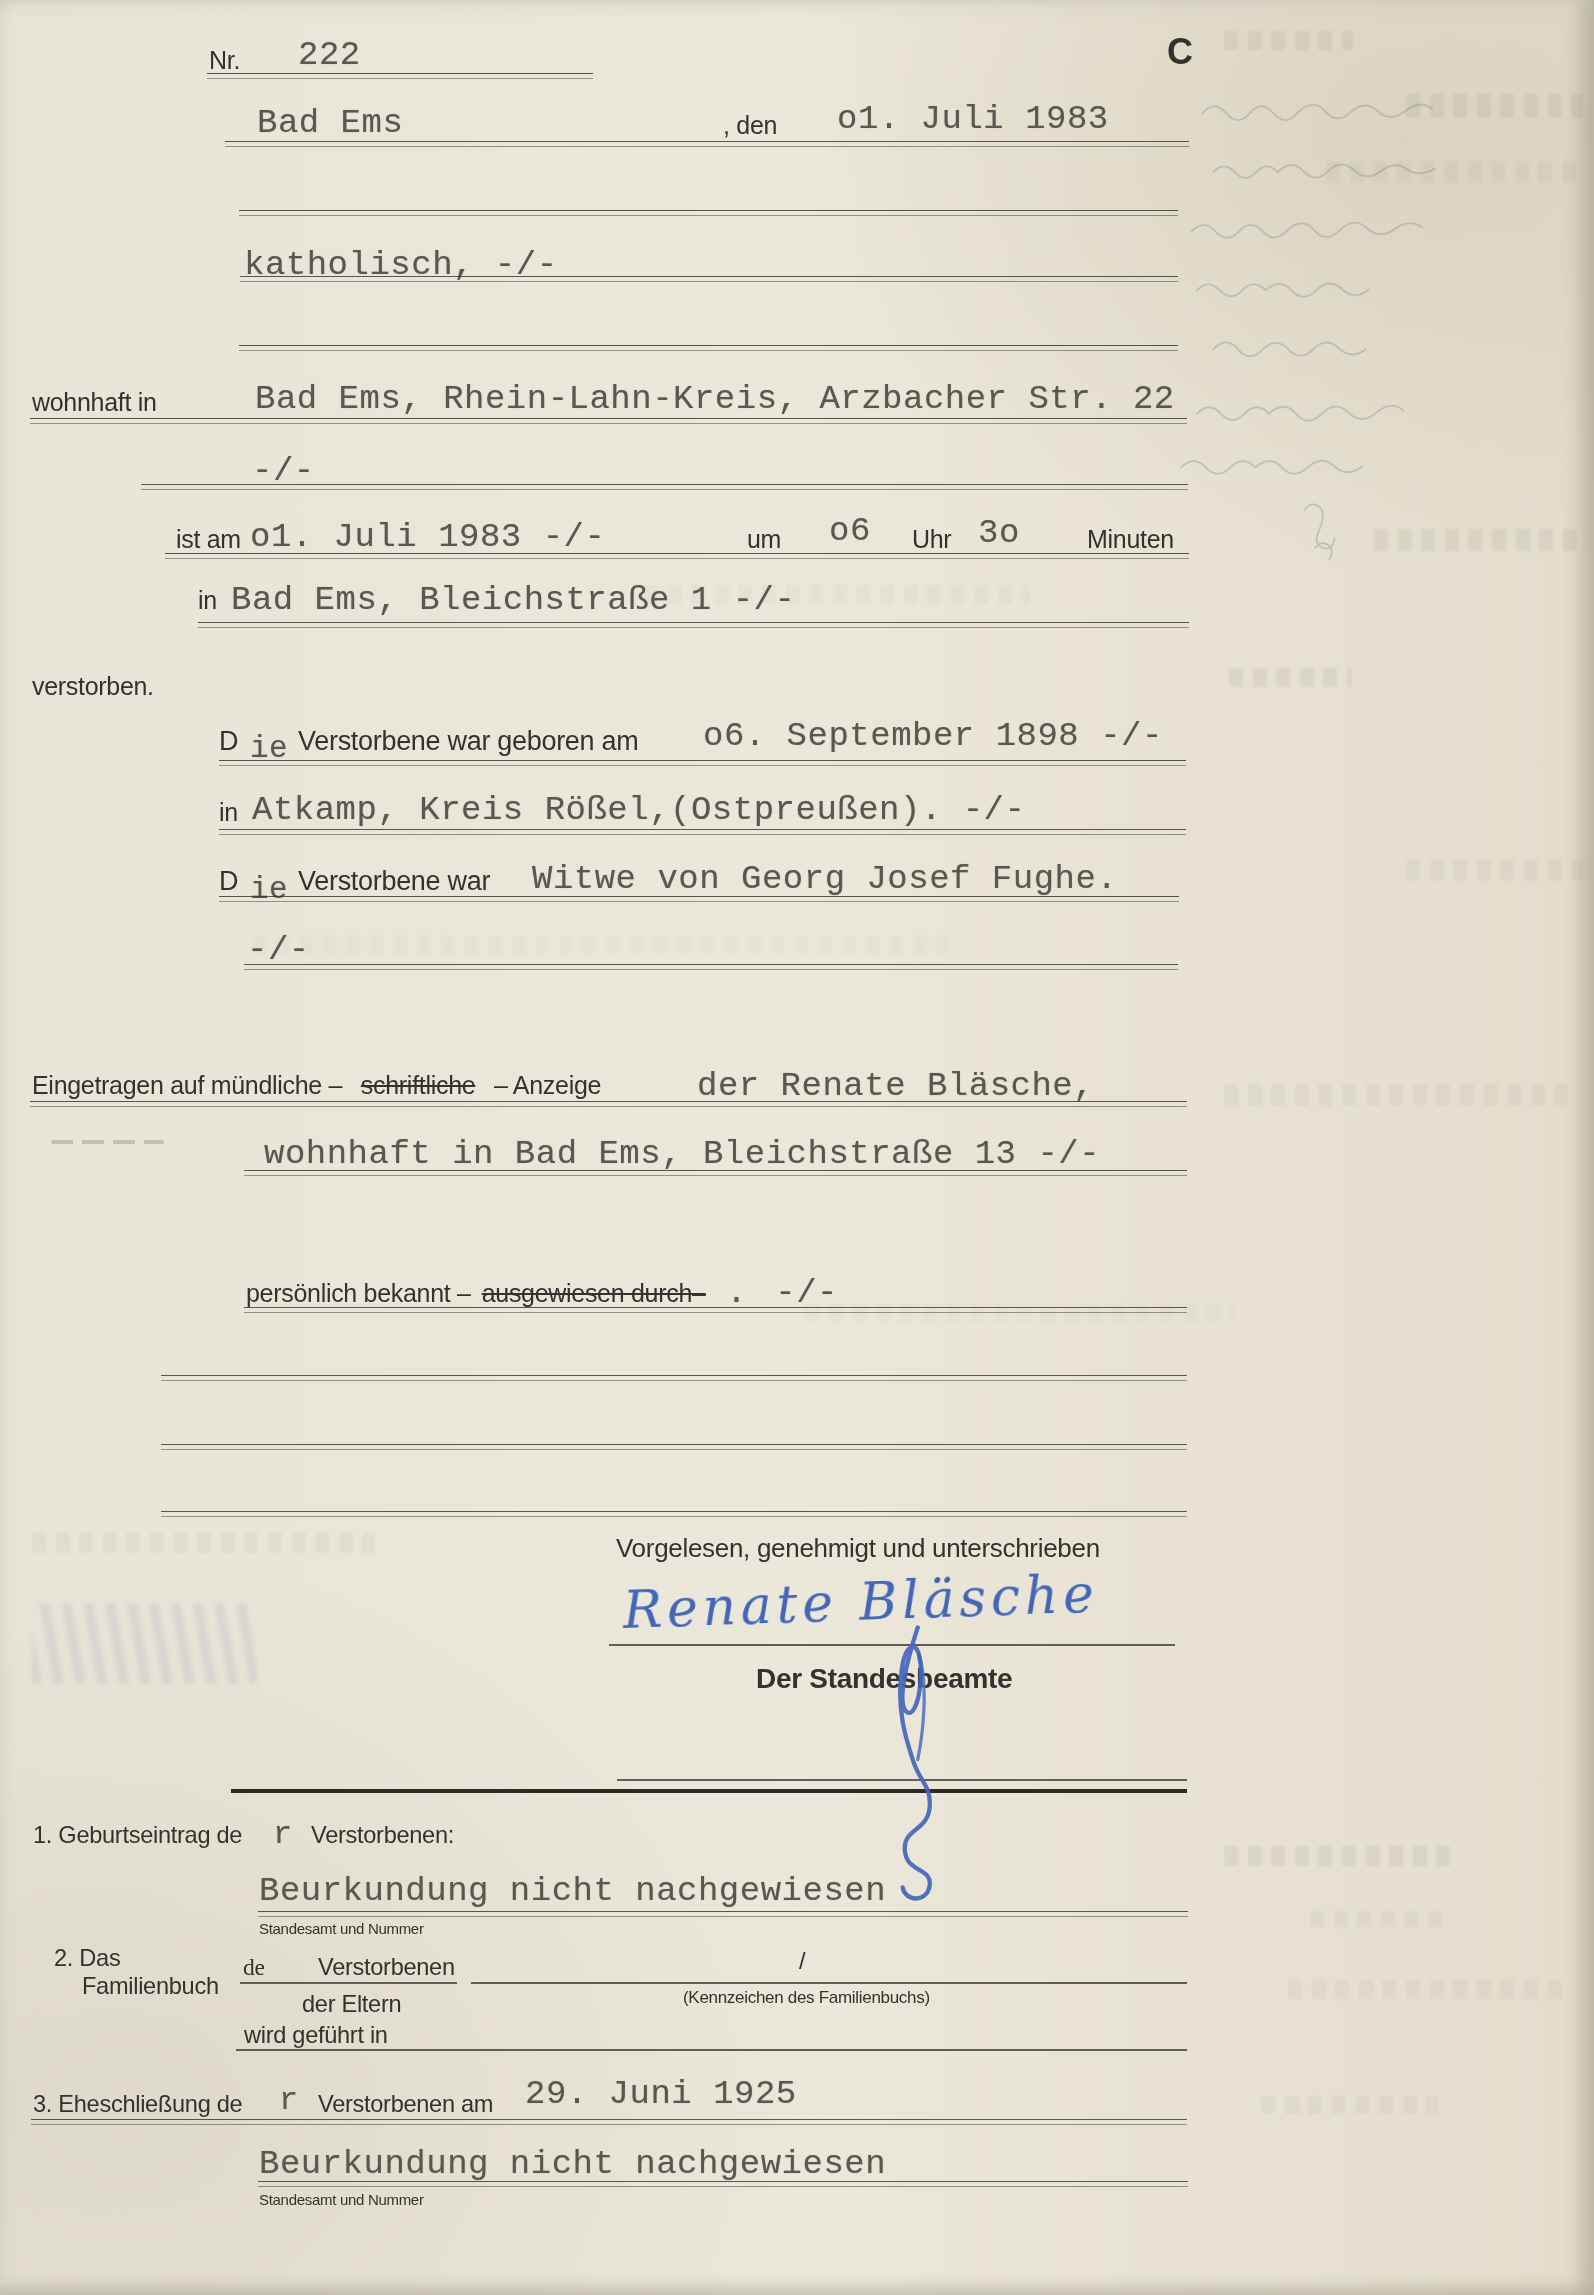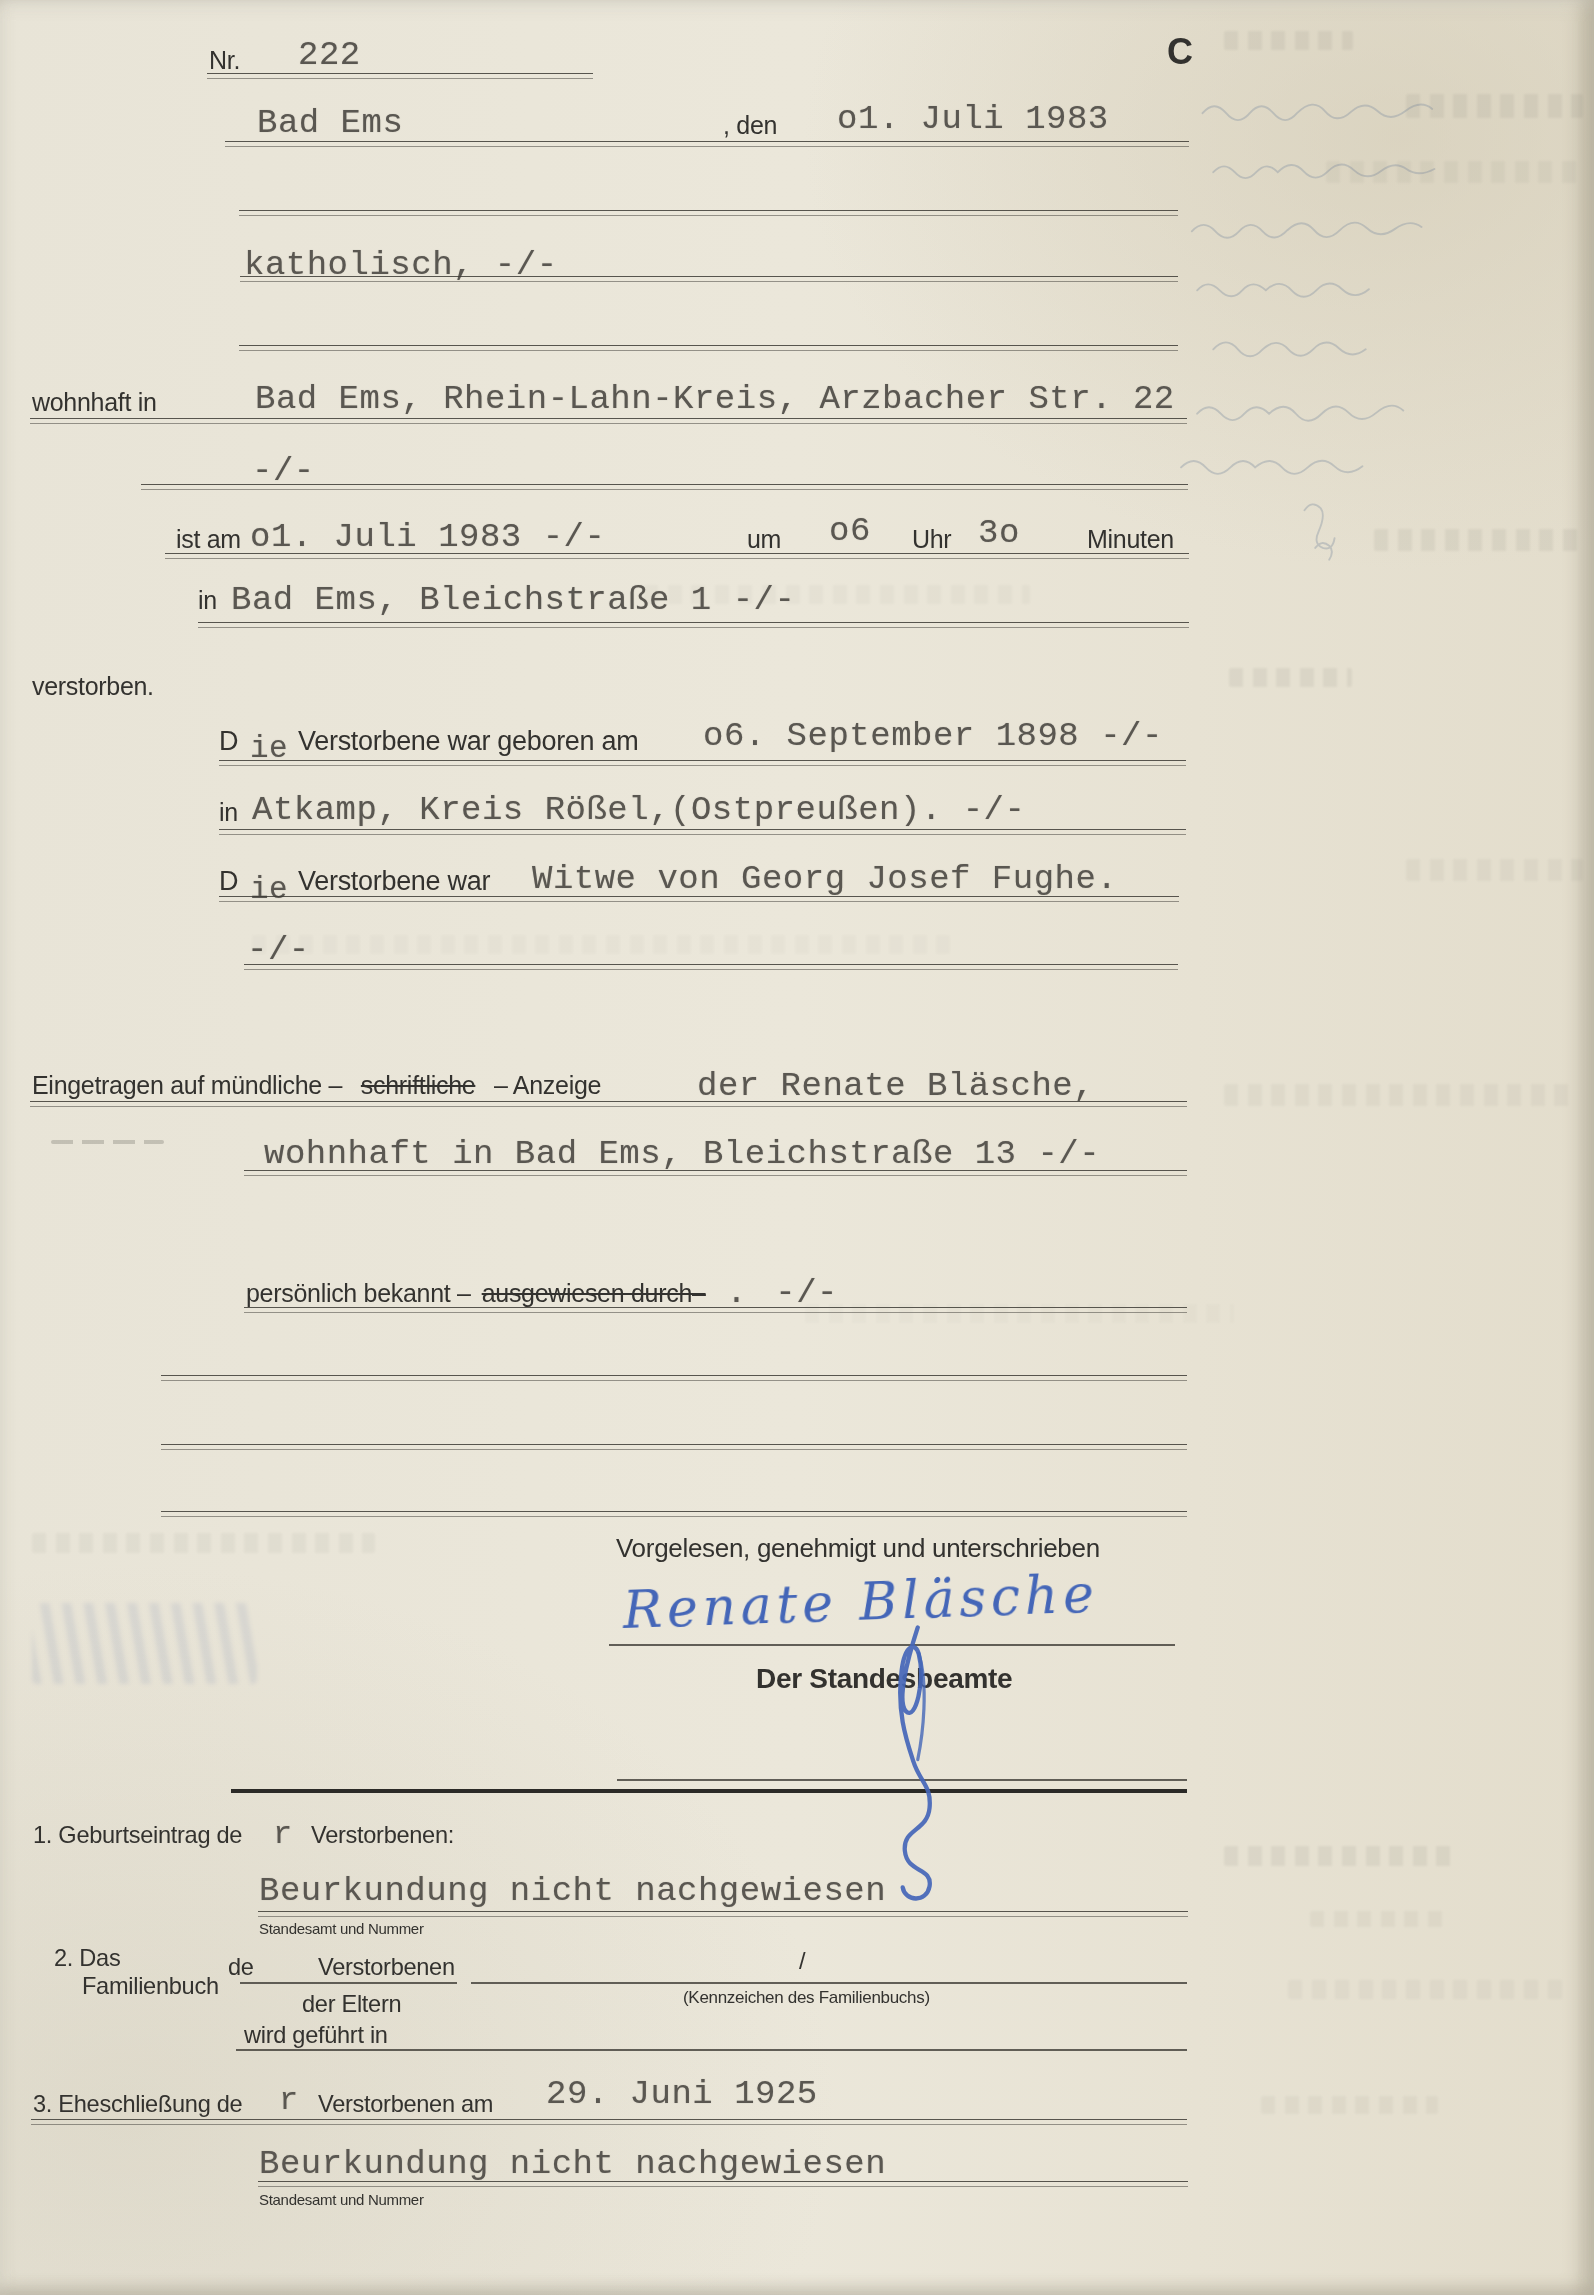--- a/index.html
+++ b/index.html
@@ -132,34 +132,34 @@
 
   <span class="abs print p44" style="left:33px; top:1824px;">1. Geburtseintrag de</span>
   <span class="abs typed t60" style="left:273px; top:1819px;">r</span>
   <span class="abs print p44" style="left:311px; top:1824px;">Verstorbenen:</span>
   <span class="abs typed t64" style="left:259px; top:1874px;">Beurkundung nicht nachgewiesen</span>
   <div class="rule" style="left:258px; top:1911px; width:930px;"></div>
   <span class="abs print p34" style="left:259px; top:1921px;">Standesamt und Nummer</span>
 
   <span class="abs print p44" style="left:54px; top:1947px;">2. Das</span>
   <span class="abs print p44" style="left:82px; top:1975px;">Familienbuch</span>
-  <span class="abs print p44" style="left:228px; top:1956px;">de</span>
+  <span class="abs print p44" style="left:243px; top:1956px;font-family:Liberation Serif, serif;">de</span>
   <span class="abs print p44" style="left:318px; top:1956px;">Verstorbenen</span>
   <span class="abs print p44" style="left:799px; top:1950px;">/</span>
   <div class="rule-s" style="left:240px; top:1982px; width:217px;"></div>
   <div class="rule-s" style="left:471px; top:1982px; width:716px;"></div>
   <span class="abs print p44" style="left:302px; top:1993px;">der Eltern</span>
   <span class="abs print p32" style="left:683px; top:1989px;">(Kennzeichen des Familienbuchs)</span>
   <span class="abs print p44" style="left:244px; top:2024px;">wird geführt in</span>
   <div class="rule-s" style="left:236px; top:2049px; width:951px;"></div>
 
   <span class="abs print p44" style="left:33px; top:2093px;">3. Eheschließung de</span>
   <span class="abs typed t60" style="left:279px; top:2085px;">r</span>
   <span class="abs print p44" style="left:318px; top:2093px;">Verstorbenen am</span>
-  <span class="abs typed t64" style="left:546px; top:2077px;text-align:center;">29. Juni 1925</span>
+  <span class="abs typed t64" style="left:525px; top:2077px;text-align:center;">29. Juni 1925</span>
   <div class="rule" style="left:31px; top:2119px; width:1156px;"></div>
   <span class="abs typed t64" style="left:259px; top:2147px;">Beurkundung nicht nachgewiesen</span>
   <div class="rule" style="left:258px; top:2181px; width:930px;"></div>
   <span class="abs print p34" style="left:259px; top:2192px;">Standesamt und Nummer</span>
 
   <svg style="left:1181px; top:81px; filter:blur(0.7px);" width="408" height="483" viewBox="0 0 760 900">
     <g fill="none" stroke="#8e9aa6" stroke-width="3.5" opacity="0.42" stroke-linecap="round">
       <path d="M40 60 q 22 -26 44 0 t 44 0 t 44 0 t 44 0 q 30 -30 52 -4 t 48 2 t 50 -2 t 52 0 t 50 -4"></path>
       <path d="M60 170 q 20 -22 40 0 t 40 0 t 40 0 q 26 -26 48 -2 t 46 0 t 48 -2 t 50 2 t 48 -4 t 52 0"></path>
       <path d="M20 280 q 22 -24 44 0 t 44 0 t 44 0 t 46 -2 q 28 -26 50 0 t 48 0 t 50 -4 t 52 2 t 50 -4"></path>

